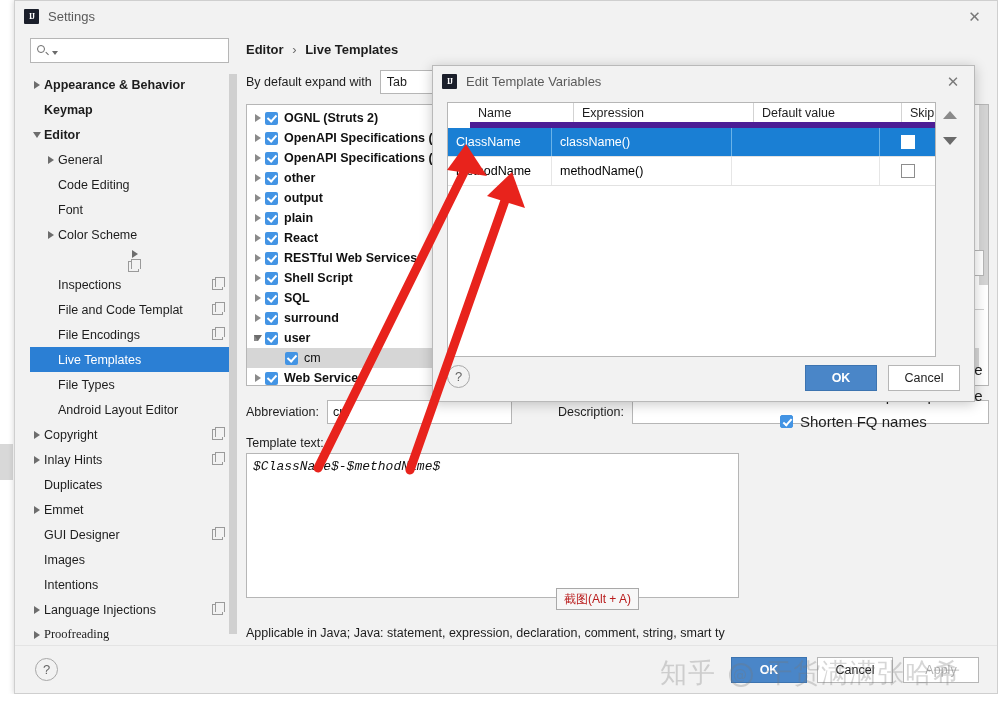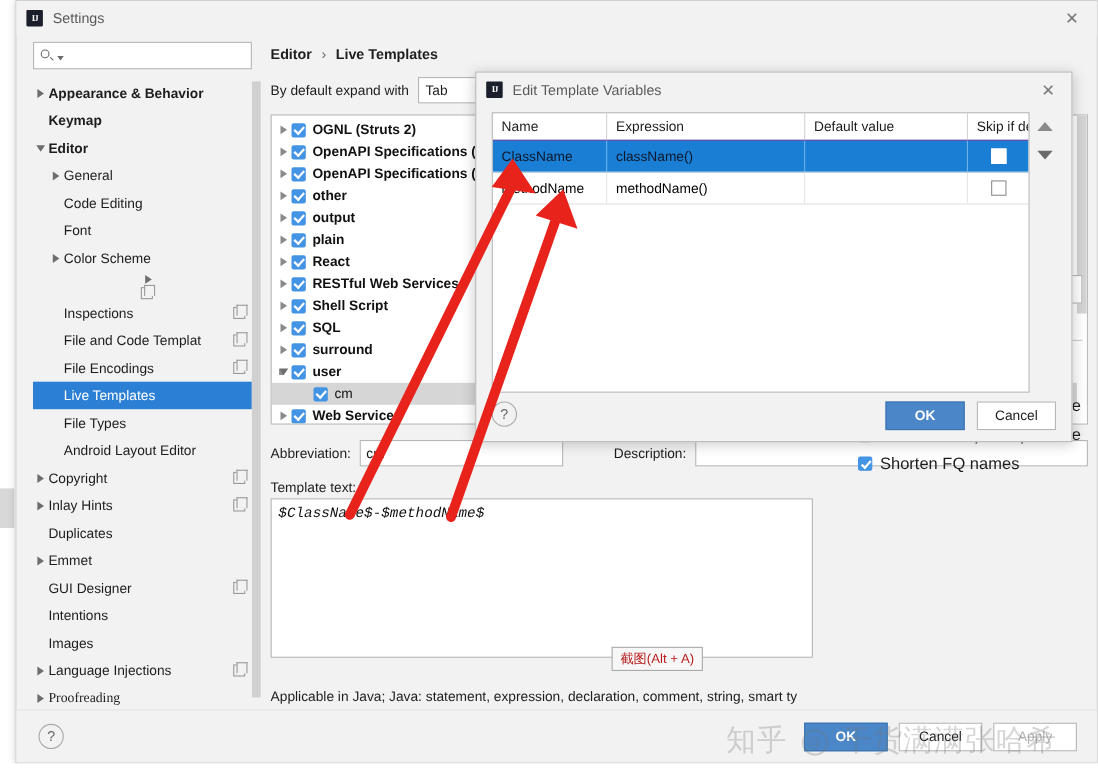--- a/index.html
+++ b/index.html
@@ -196,27 +196,27 @@
   .dlg-title { height: 31px; display: flex; align-items: center; padding-left: 9px; position: relative; }
   .dlg-close {
     position: absolute; right: 0; top: 0; width: 42px; height: 31px; display: flex;
     align-items: center; justify-content: center; color: #7a7a7a; font-size: 15px;
   }
   .dlg-body { position: absolute; left: 14px; top: 36px; right: 14px; height: 255px; }
   .vtable {
     position: absolute; left: 0; top: 0; right: 24px; bottom: 0; background: #fff;
     border: 1px solid #b6b6b6; overflow: hidden;
   }
-  .vthead { display: flex; height: 25px; border-bottom: 1px solid #4c1d95; }
+  .vthead { display: flex; height: 25px; border-bottom: 6px solid #4c1d95; margin-left: 22px; }
   .vth {
     font-size: 12.5px; color: #1d1d1d; display: flex; align-items: center; padding-left: 8px;
     border-right: 1px solid #d3d3d3; overflow: hidden; white-space: nowrap;
   }
   .vtr { display: flex; height: 29px; border-bottom: 1px solid #e2e2e2; }
-  .vtr.sel { background: #1a7fd4; color: #0f172a; }
+  .vtr.sel { background: #1a7fd4; color: #ffffff; }
   .vtd {
     font-size: 12.5px; display: flex; align-items: center; padding-left: 8px;
     border-right: 1px solid #e6e6e6; overflow: hidden; white-space: nowrap;
   }
   .vtr.sel .vtd { border-right-color: #6ab3e8; }
   .col-name { width: 104px; flex: 0 0 104px; }
   .col-expr { width: 180px; flex: 0 0 180px; }
   .col-def { width: 148px; flex: 0 0 148px; }
   .col-skip { flex: 1 1 auto; justify-content: center; padding-left: 0; border-right: none; }
   .skipbox { width: 14px; height: 14px; background: #fff; border: 1px solid #8d8d8d; }
@@ -388,25 +388,25 @@
               </span>
               <span class="tlabel">Emmet</span>
             </div>
             <div class="tnode" style="padding-left: 0px;">
               <span class="arrow"></span>
               <span class="tlabel">GUI Designer</span>
               <span class="copy-ico"></span>
             </div>
             <div class="tnode" style="padding-left: 0px;">
               <span class="arrow"></span>
+              <span class="tlabel">Images</span>
+            </div>
+            <div class="tnode" style="padding-left: 0px;">
+              <span class="arrow"></span>
               <span class="tlabel">Intentions</span>
-            </div>
-            <div class="tnode" style="padding-left: 0px;">
-              <span class="arrow"></span>
-              <span class="tlabel">Images</span>
             </div>
             <div class="tnode" style="padding-left: 0px;">
               <span class="arrow">
                 <i></i>
               </span>
               <span class="tlabel">Language Injections</span>
               <span class="copy-ico"></span>
             </div>
             <div class="tnode" style="padding-left: 0px; font-family: Liberation Serif, serif;">
               <span class="arrow">

